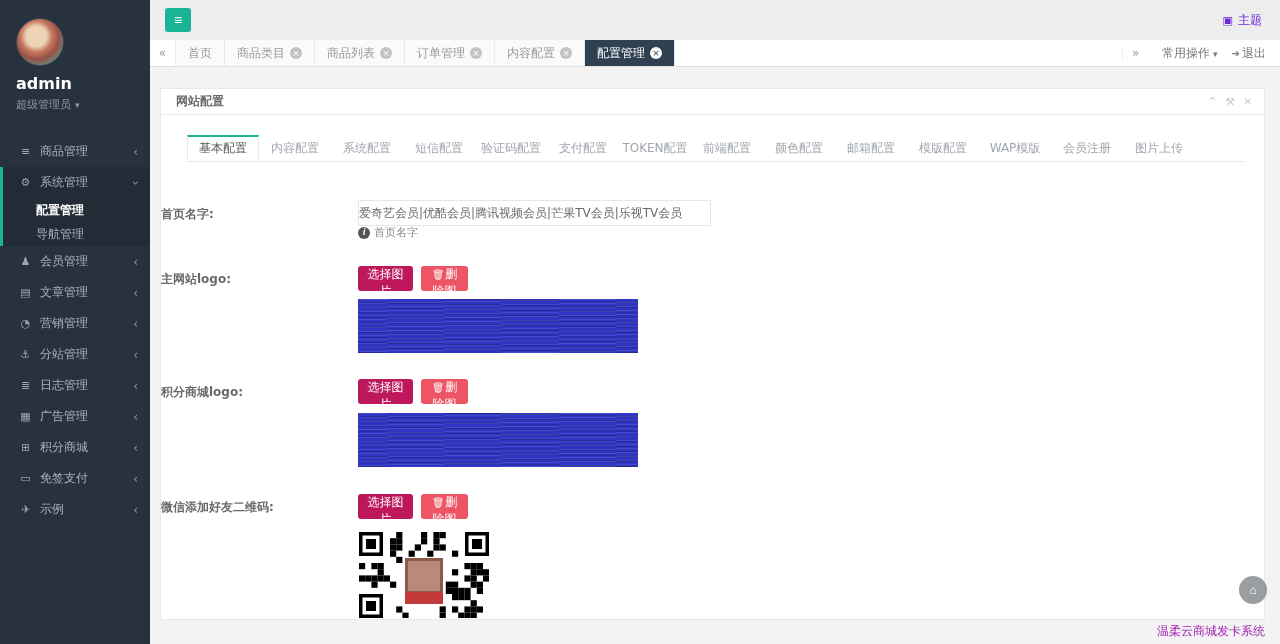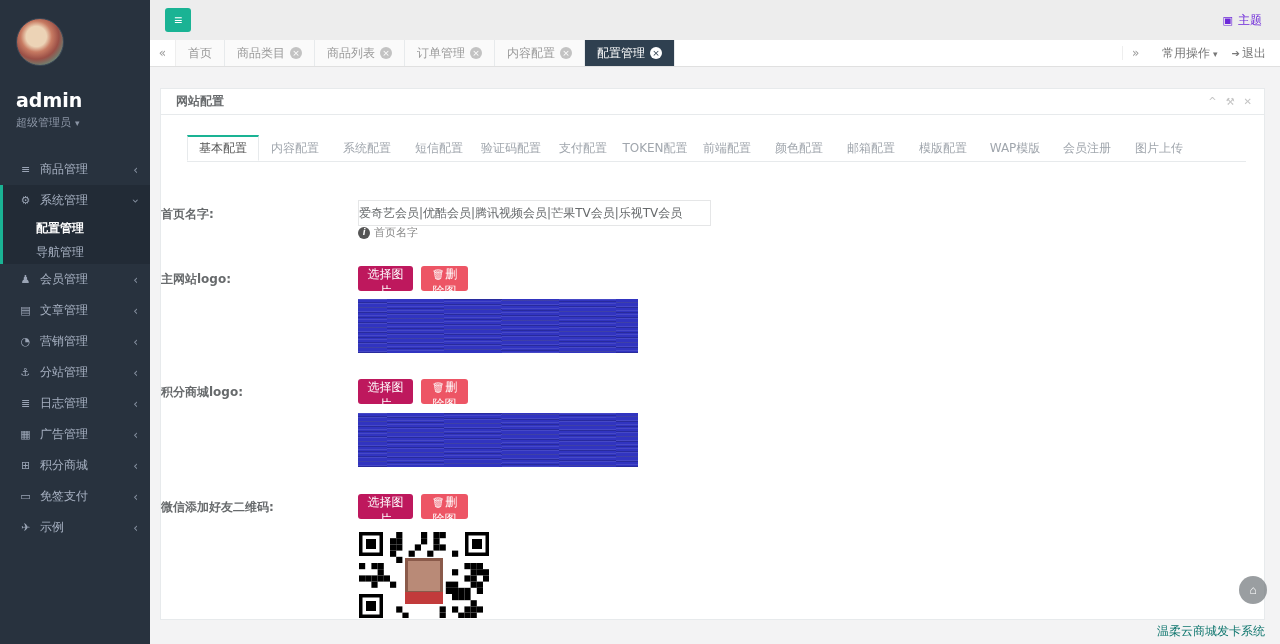--- a/index.html
+++ b/index.html
@@ -5,21 +5,21 @@
   * { margin:0; padding:0; box-sizing:border-box; }
   html,body { width:1280px; height:644px; overflow:hidden; }
   body { font-family:"DejaVu Sans","Liberation Sans",sans-serif; font-size:12px; color:#676a6c; background:#f3f3f4; position:relative; }
 
   
   .sidebar { position:absolute; left:0; top:0; width:150px; height:644px; background:#28323e; z-index:5; }
   .profile { padding:18px 0 10px 16px; }
   .avatar { width:48px; height:48px; border-radius:50%;
     background: radial-gradient(circle at 42% 38%, #ecd3b6 0 26%, #c77a62 40%, #9a4f46 58%, #6f7f70 75%, #9fb3a0 100%);
     border:1px solid #3c4856; }
-  .uname { color:#ffffff; font-weight:bold; font-size:19px; margin-top:23px; }
+  .uname { color:#ffffff; font-weight:bold; font-size:16px; margin-top:8px; }
   .urole { color:#8b95a5; font-size:11px; margin-top:4px; cursor:pointer; }
   .urole .caret { margin-left:4px; font-size:9px; }
   .menu { margin-top:14px; }
   .mitem { height:31px; display:flex; align-items:center; padding:0 12px 0 18px; color:#a7b1c2; cursor:pointer; position:relative; }
   .micon { width:15px; font-size:11px; margin-right:7px; text-align:center; opacity:.9; }
   .mlabel { flex:1; font-size:12px; }
   .mchev { font-size:12px; color:#8b95a5; }
   .mchev.open { display:inline-block; transform:rotate(-90deg); }
   .mgroup-open { border-left:3px solid #1ab394; background:#222b36; }
   .mgroup-open .mitem { padding-left:15px; }
@@ -65,21 +65,21 @@
   .btn-delete { background:#ed5565; width:47px; }
   .btn-delete .trash { font-size:10px; margin-right:1px; }
   .logo-img { position:absolute; left:197px; width:280px; height:54px; cursor:pointer;
     background:
       repeating-linear-gradient(179deg, rgba(255,255,255,.10) 0 1px, transparent 1px 4px),
       repeating-linear-gradient(1deg, rgba(0,0,0,.18) 0 1px, transparent 1px 5px),
       #3134c0; }
   .qr-box { position:absolute; left:198px; top:443px; width:130px; height:86px; background:#fff; cursor:pointer; }
 
   
-  .page-footer { position:absolute; right:15px; bottom:4px; color:#0f766e; font-size:12px; }
+  .page-footer { position:absolute; right:15px; bottom:4px; color:#a21caf; font-size:12px; }
   .totop { position:absolute; left:1239px; top:576px; width:28px; height:28px; border-radius:50%; border:none; background:rgba(120,125,130,.75); color:#fff; font-size:12px; cursor:pointer; z-index:9; }
 </style>
 </head>
 <body>
 
 <aside class="sidebar">
   <div class="profile">
     <div class="avatar"></div>
     <div class="uname">admin</div>
     <div class="urole">

